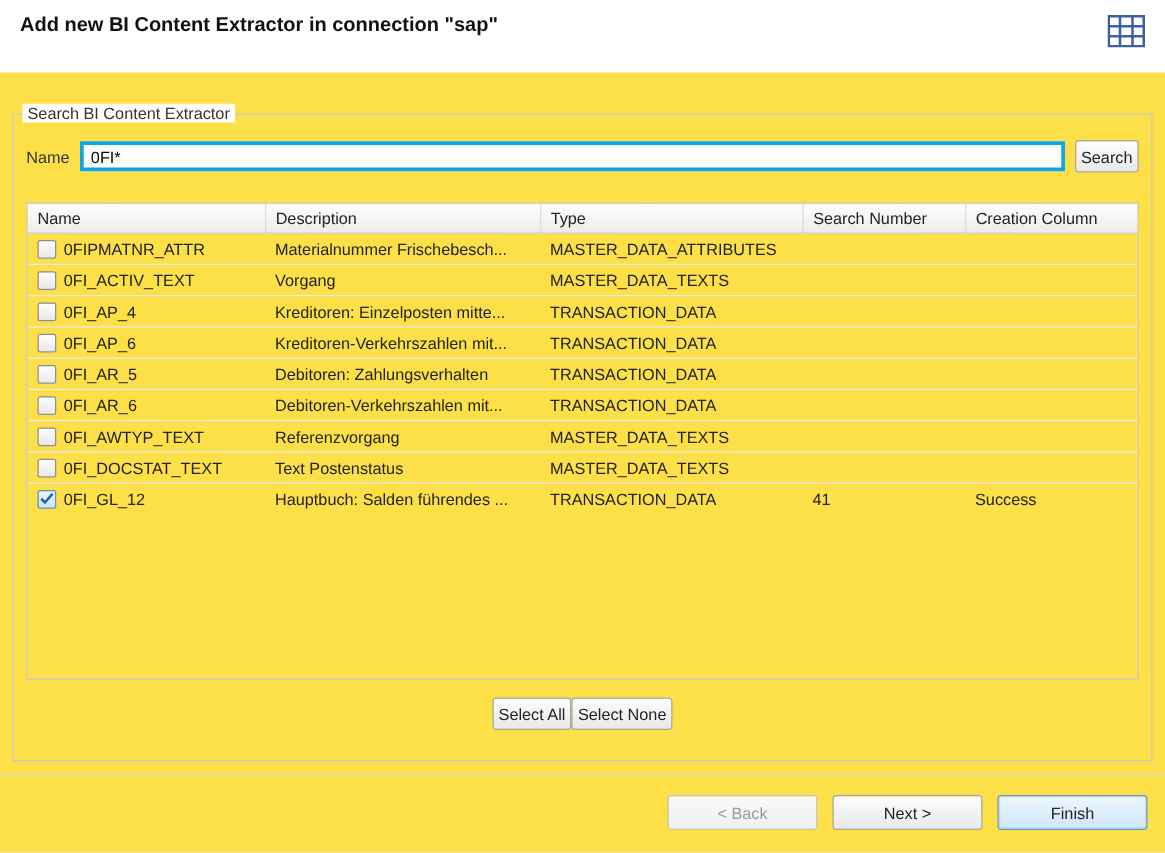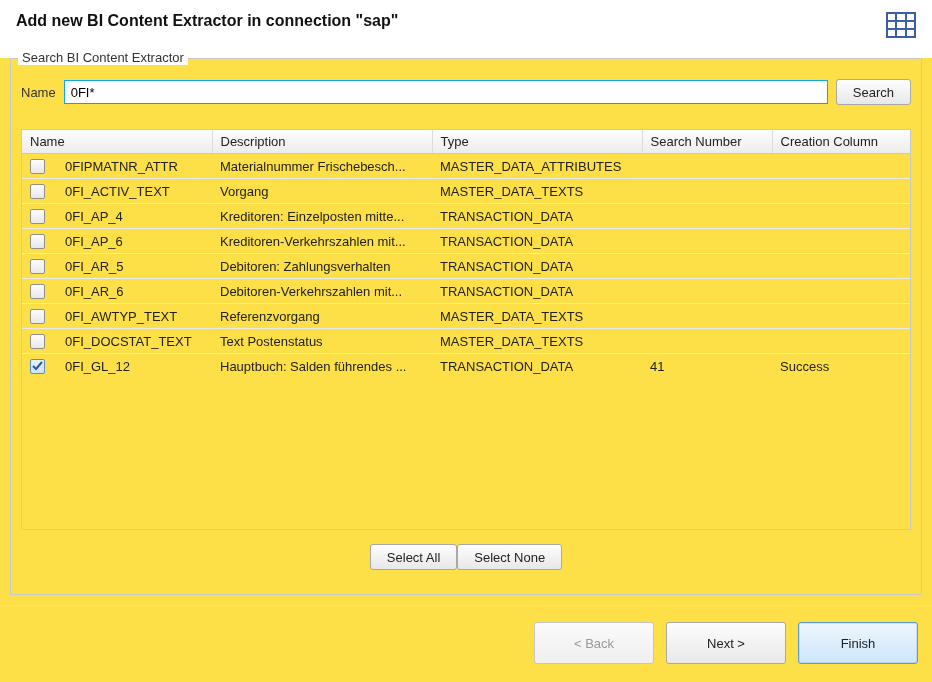--- a/index.html
+++ b/index.html
@@ -36,20 +36,21 @@
     display: flex;
     flex-direction: column;
   }
   .groupbox {
     border: 1px solid #c9c9c9;
     padding: 10px 10px 16px 10px;
     position: relative;
     flex: 1;
     display: flex;
     flex-direction: column;
+    margin-top: 33px;
   }
   .group-legend {
     position: absolute;
     top: -9px;
     left: 7px;
     background: #fff;
     padding: 0 4px;
     font-size: 13px;
     color: #333;
   }
@@ -59,27 +60,27 @@
     gap: 8px;
     margin-top: 10px;
   }
   .search-label { color: #333; }
   .search-input {
     flex: 1;
     height: 24px;
     padding: 2px 6px;
     font-family: inherit;
     font-size: 13px;
-    border: 1px solid #0ea5e9;
+    border: 3px solid #0ea5e9;
     background: #fff;
     outline: none;
   }
   .btn {
     height: 26px;
-    padding: 0 16px;
+    padding: 0 4px;
     font-family: inherit;
     font-size: 13px;
     color: #222;
     background: linear-gradient(#fdfdfd, #e8e8e8);
     border: 1px solid #a8a8a8;
     border-radius: 3px;
     cursor: pointer;
   }
   .btn[disabled] {
     color: #9a9a9a;
@@ -125,21 +126,21 @@
     text-overflow: ellipsis;
     font-size: 13px;
     color: #222;
     vertical-align: middle;
     height: 25px;
   }
   tbody tr:last-child td { border-bottom: none; }
   .name-cell {
     display: flex;
     align-items: flex-start;
-    gap: 20px;
+    gap: 6px;
   }
   .chk {
     width: 15px;
     height: 15px;
     border: 1px solid #8f8f8f;
     background: linear-gradient(#fdfdfd, #e8e8e8);
     border-radius: 2px;
     display: inline-flex;
     align-items: center;
     justify-content: center;
@@ -158,21 +159,21 @@
     gap: 0;
     padding: 14px 0 8px 0;
   }
   .footer {
     border-top: 1px solid #dcdcdc;
     padding: 16px 14px 18px 14px;
     display: flex;
     justify-content: flex-end;
     gap: 12px;
   }
-  .footer .btn { width: 120px; height: 42px; }
+  .footer .btn { width: 120px; height: 28px; }
 </style>
 </head>
 <body>
 
 <div class="wizard">
 
   <div class="header">
     <div class="header-title">Add new BI Content Extractor in connection "sap"</div>
     <div class="header-icon">
       <svg width="30" height="26" viewBox="0 0 30 26">

